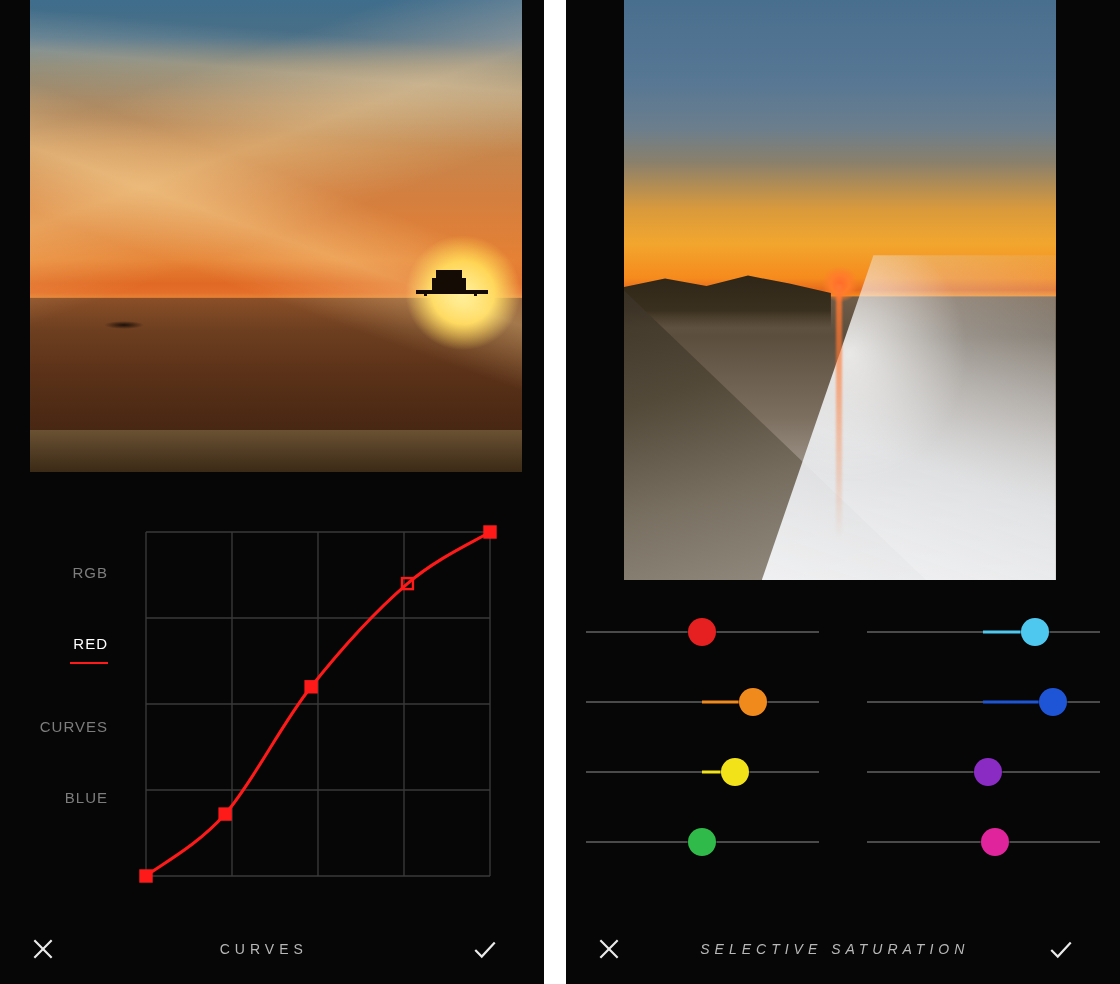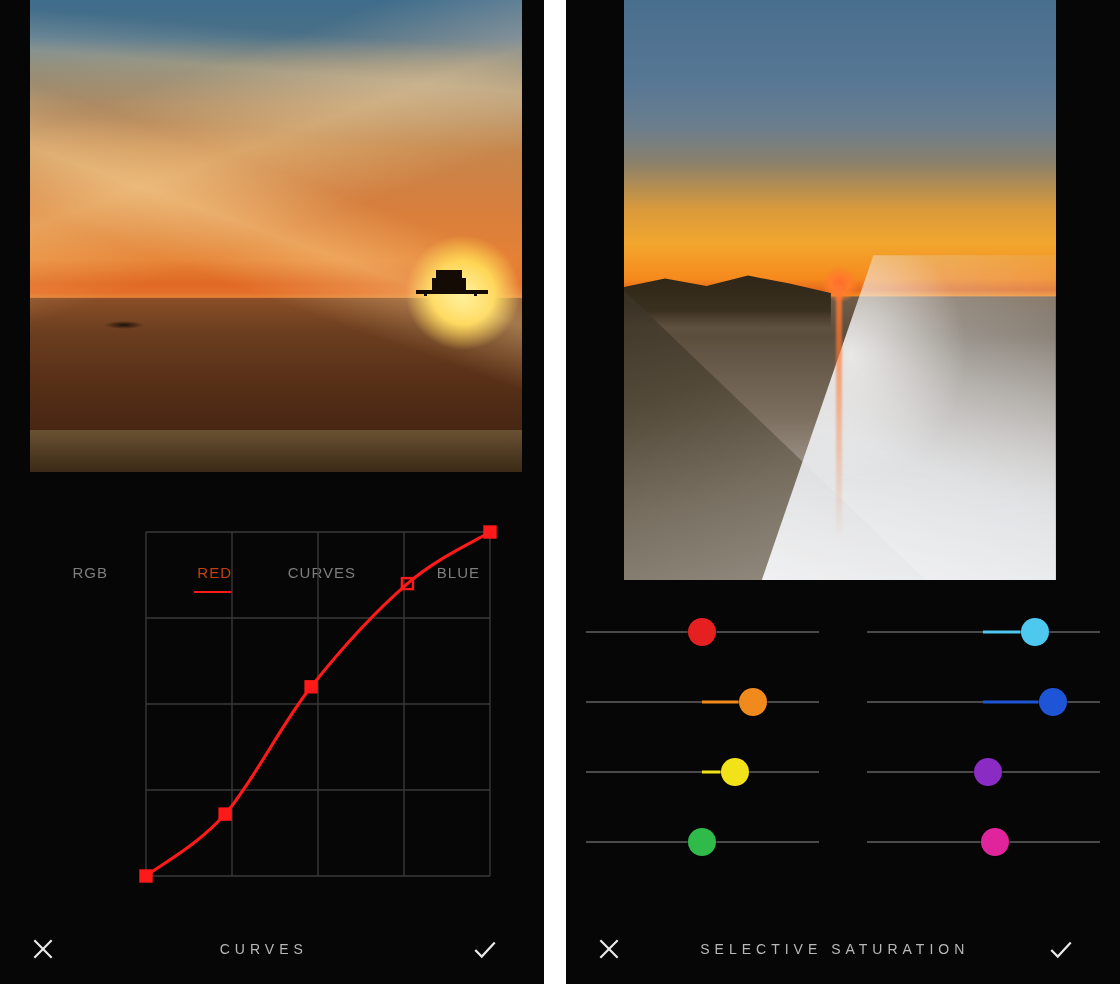--- a/index.html
+++ b/index.html
@@ -1,19 +1,19 @@
 <!DOCTYPE html>
 <html><head>
 <meta charset="utf-8">
 <style>
   * { box-sizing: border-box; margin: 0; padding: 0; }
   html, body { width: 1120px; height: 984px; background: #fff; font-family: -apple-system, Helvetica, Arial, sans-serif; }
   .wrap { display: flex; gap: 22px; width: 1120px; height: 984px; }
   .phone { width: 549px; height: 984px; background: #060606; position: relative; overflow: hidden; }
-  .phone.right { width: 560px; }
+  .phone.right { width: 560px; font-style: italic; }
 
   
   .preview-left { position: absolute; left: 30px; top: 0; width: 492px; height: 472px; }
   .sky-l { position: absolute; inset: 0; background:
       radial-gradient(circle at 88% 62%, #ffec8a 0%, #ffd14a 6%, rgba(255,200,70,0) 11%),
       linear-gradient(180deg,
         #3f6d8c 0%, #4a6f86 8%, #7c7a6a 14%, #a8855e 22%,
         #c7864c 32%, #d47f3f 42%, #e58134 55%, #e06a25 60%, #e46f2a 62%, #e58134 63%,
         #8a4f28 63.2%, #6d3f20 70%, #5d3319 78%, #4c2914 88%, #3a2010 100%);
       }
@@ -21,23 +21,23 @@
       linear-gradient(200deg, rgba(255,200,120,0.0) 40%, rgba(255,210,140,0.35) 50%, rgba(255,200,120,0.0) 60%),
       linear-gradient(160deg, rgba(255,180,100,0.0) 20%, rgba(255,190,120,0.35) 35%, rgba(255,180,100,0.0) 50%),
       linear-gradient(185deg, rgba(255,230,180,0.0) 10%, rgba(255,225,170,0.25) 18%, rgba(255,230,180,0.0) 30%);
       mix-blend-mode: screen; }
   .pier { position:absolute; left: 78%; top: 56%; width: 78px; height: 34px; }
   .pier svg { width:100%; height:100%; display:block; }
   .boat { position:absolute; left: 15%; top: 68%; width: 40px; height: 8px; background: radial-gradient(ellipse at center, #1a0f08 0%, rgba(0,0,0,0) 70%); border-radius: 50%; }
   .beach-l { position:absolute; left:0; right:0; bottom:0; height:9%; background: linear-gradient(180deg, #6a5133 0%, #3b2a16 100%); }
 
   .curve-panel { position:absolute; left: 0; right:0; top: 508px; height: 390px; }
-  .channel-list { position:absolute; left: 38px; top: 56px; display:flex; gap: 54px; }
+  .channel-list { position:absolute; left: 38px; top: 56px; display:flex; flex-direction:column; gap: 54px; }
   .channel { font-size: 15px; letter-spacing: 1px; color: #7d7d7d; cursor: pointer; text-align: right; width: 70px; }
-  .channel.active { color: #c2410c; }
+  .channel.active { color: #ffffff; }
   .channel.active::after { content:""; display:block; height:2px; background:#ff1a1a; margin-top:10px; width: 38px; margin-left:auto; }
 
   .curve-grid { position:absolute; left: 146px; top: 24px; width: 344px; height: 344px; }
   .curve-grid svg { width:100%; height:100%; overflow: visible; }
 
   .bottom-bar { position:absolute; left:0; right:16px; bottom:0; height: 70px; display:flex; align-items:center; justify-content:space-between; padding: 0 28px; }
   .bar-title { color:#b8b8b8; font-size: 14px; letter-spacing: 5px; text-align:center; flex:1; }
   .icon-btn { width: 30px; height: 30px; color:#eaeaea; cursor:pointer; display:flex; align-items:center; justify-content:center; }
   .icon-btn svg { width: 26px; height: 26px; stroke: currentColor; stroke-width: 2; fill: none; }
 

